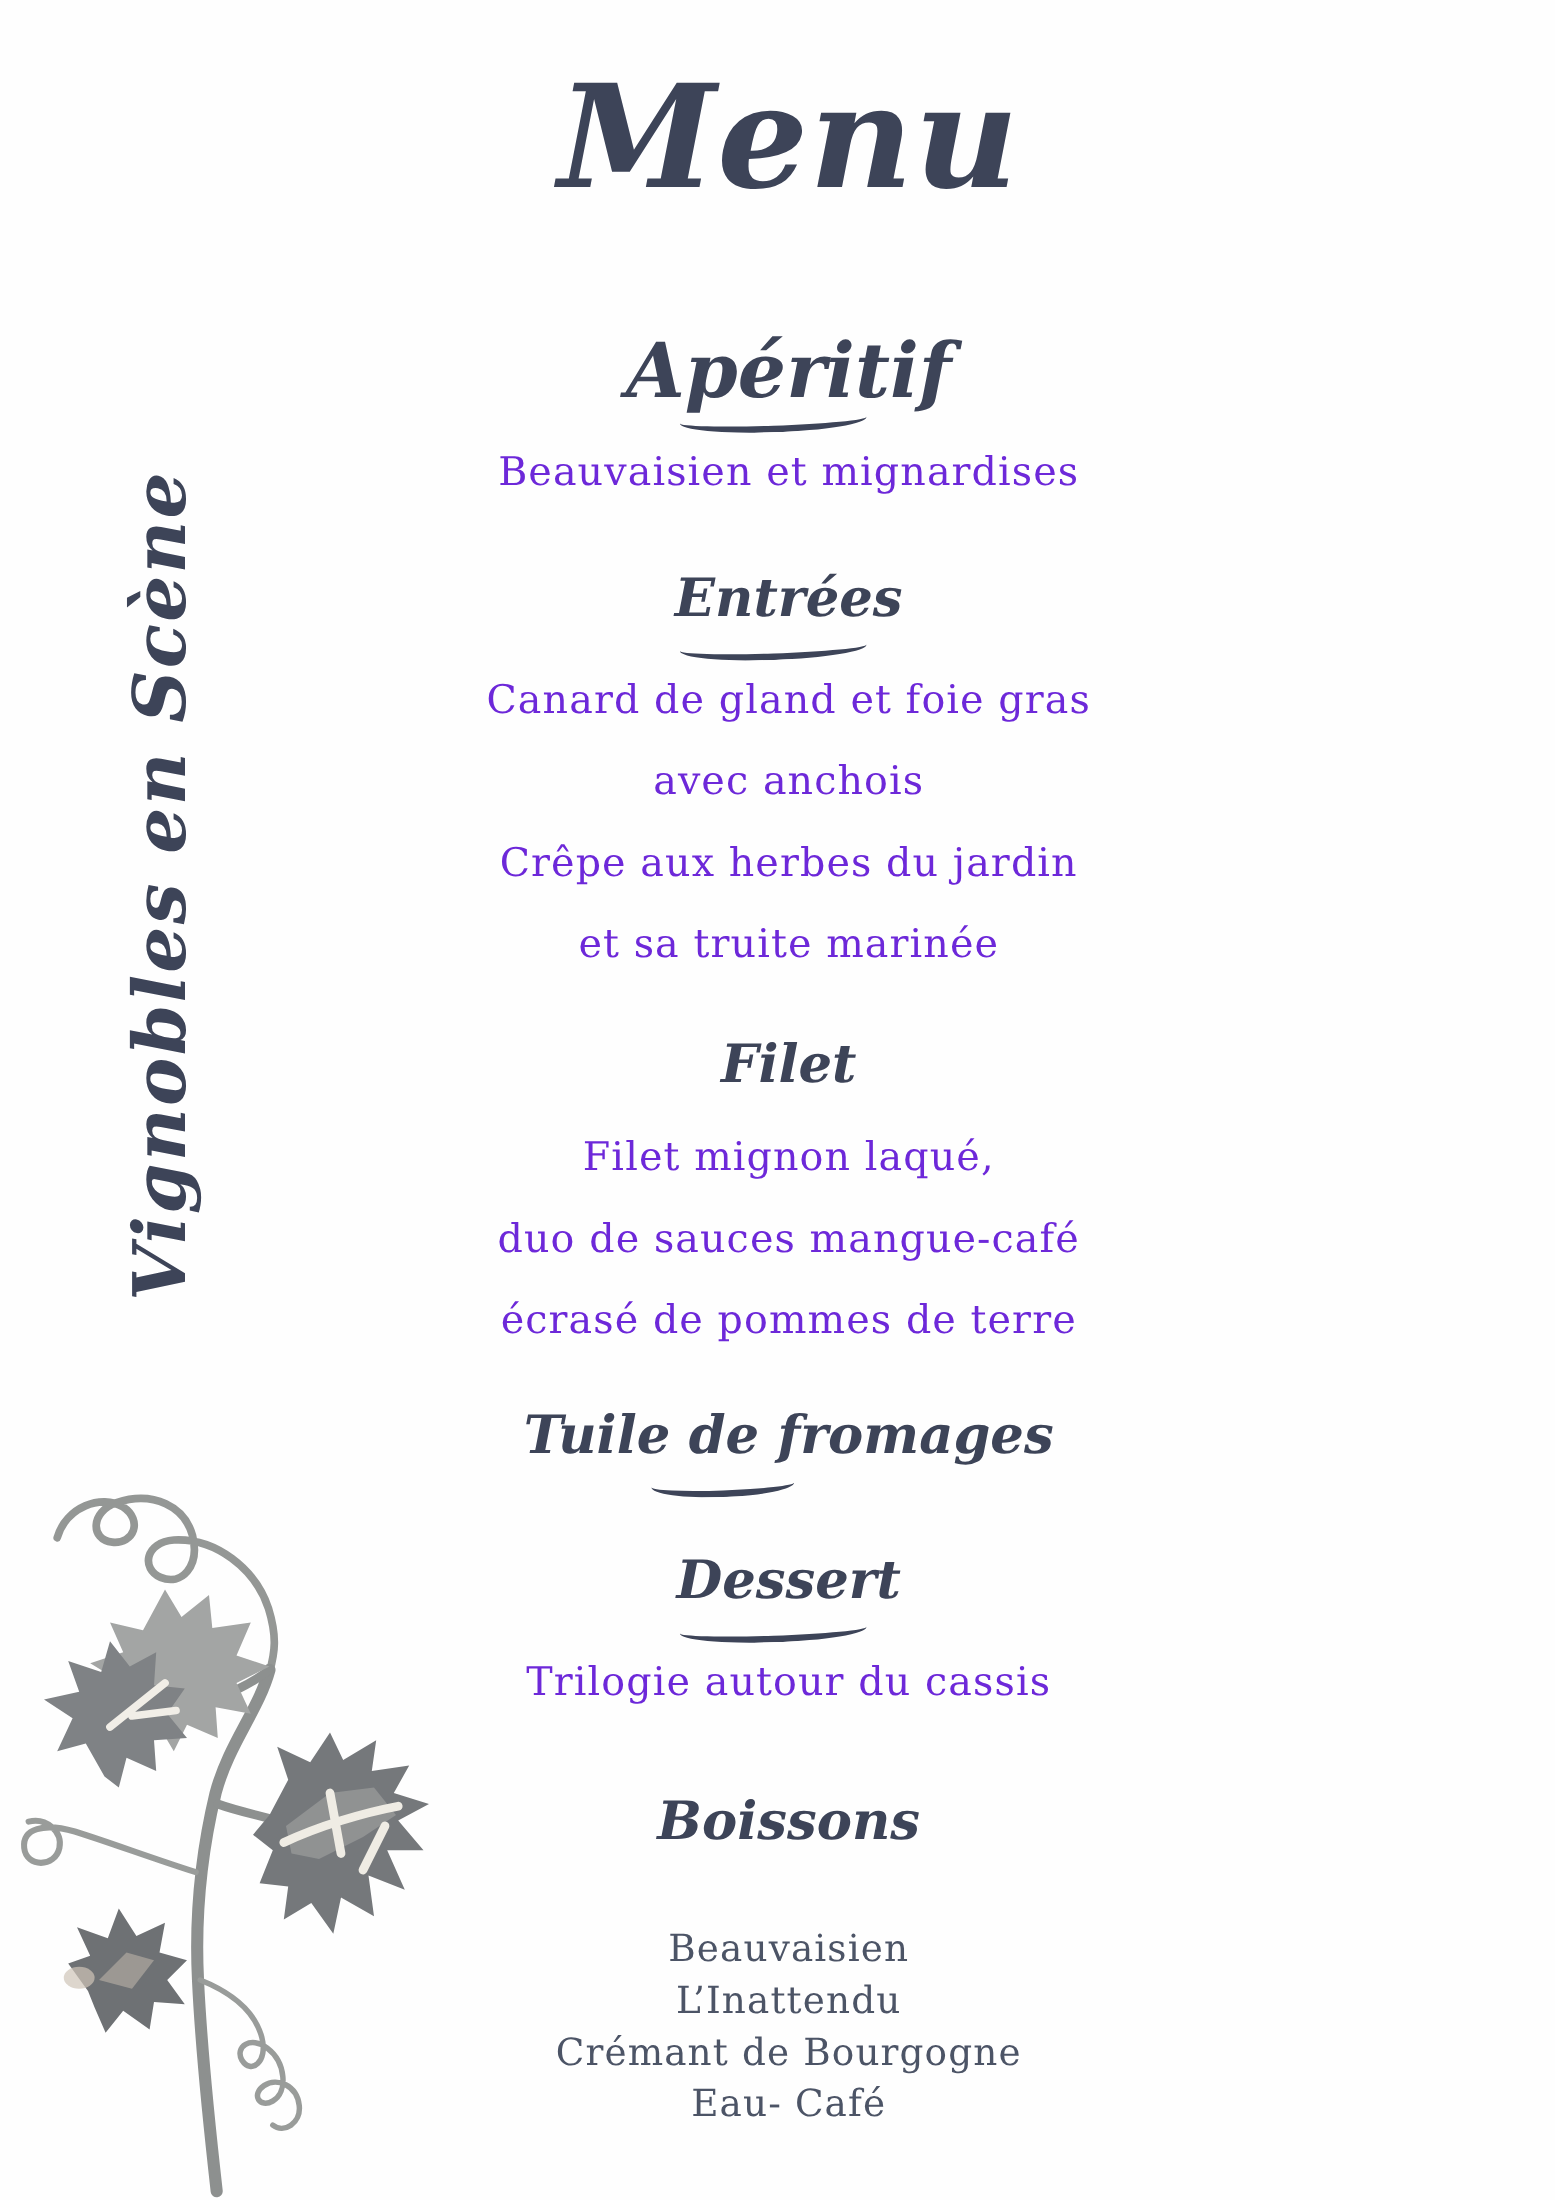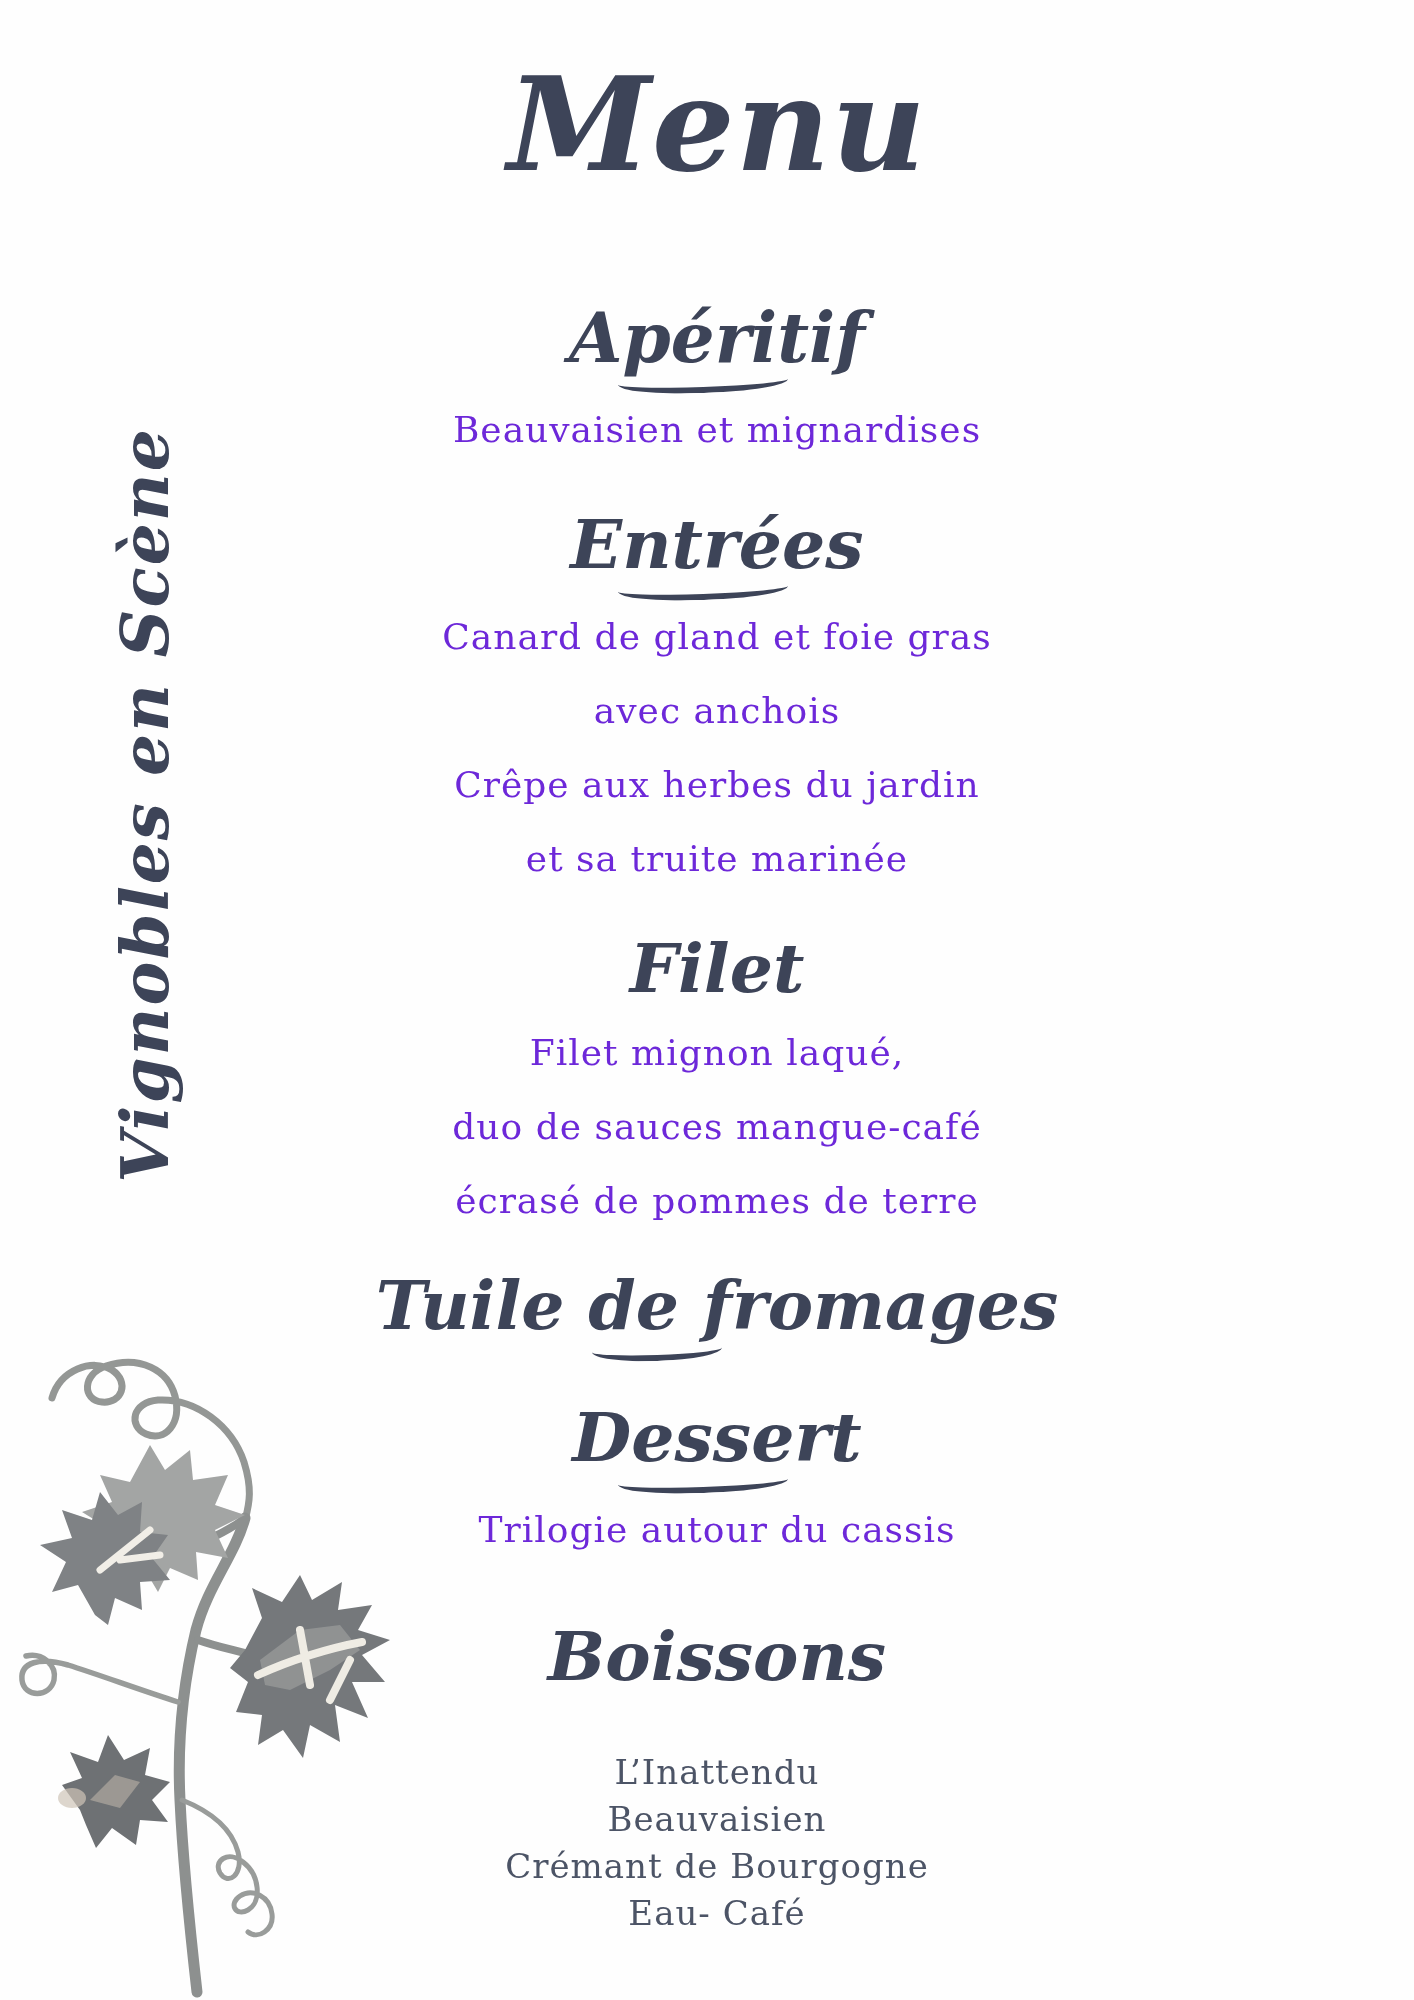--- a/index.html
+++ b/index.html
@@ -18,21 +18,21 @@
   .script{
     font-family:"DejaVu Serif", serif;
     font-style:italic;font-weight:700;
     color:#3d4458;
     text-align:center;
   }
   .title{
     font-size:130px;line-height:190px;
     margin:30px 0 0 0;letter-spacing:1px;
   }
-  .heading{font-size:68px;line-height:95px;margin:0;}
+  .heading{font-size:48px;line-height:95px;margin:0;}
   .h-aperitif{font-size:69px;margin-top:70px;}
   .h-entrees{margin-top:30px;}
   .h-plat{margin-top:25px;}
   .h-fromages{margin-top:20px;}
   .h-dessert{margin-top:29px;}
   .h-boissons{margin-top:42px;}
   .swash{
     display:block;width:170px;height:14px;
     margin:-12px auto 0 auto;
     border-bottom:6px solid #3d4458;
@@ -126,21 +126,21 @@
     </section>
 
     <section>
       <h2 class="script heading h-dessert"><span>Dessert</span><span class="swash"></span></h2>
       <p class="body-line">Trilogie autour du cassis</p>
     </section>
 
     <section>
       <h2 class="script heading h-boissons"><span>Boissons</span></h2>
       <div class="drinks">
+        <p class="drink-line">Beauvaisien</p>
         <p class="drink-line">L’Inattendu</p>
-        <p class="drink-line">Beauvaisien</p>
         <p class="drink-line">Crémant de Bourgogne</p>
         <p class="drink-line">Eau- Café</p>
       </div>
     </section>
 
   </main>
 </div>
 
 </body></html>

